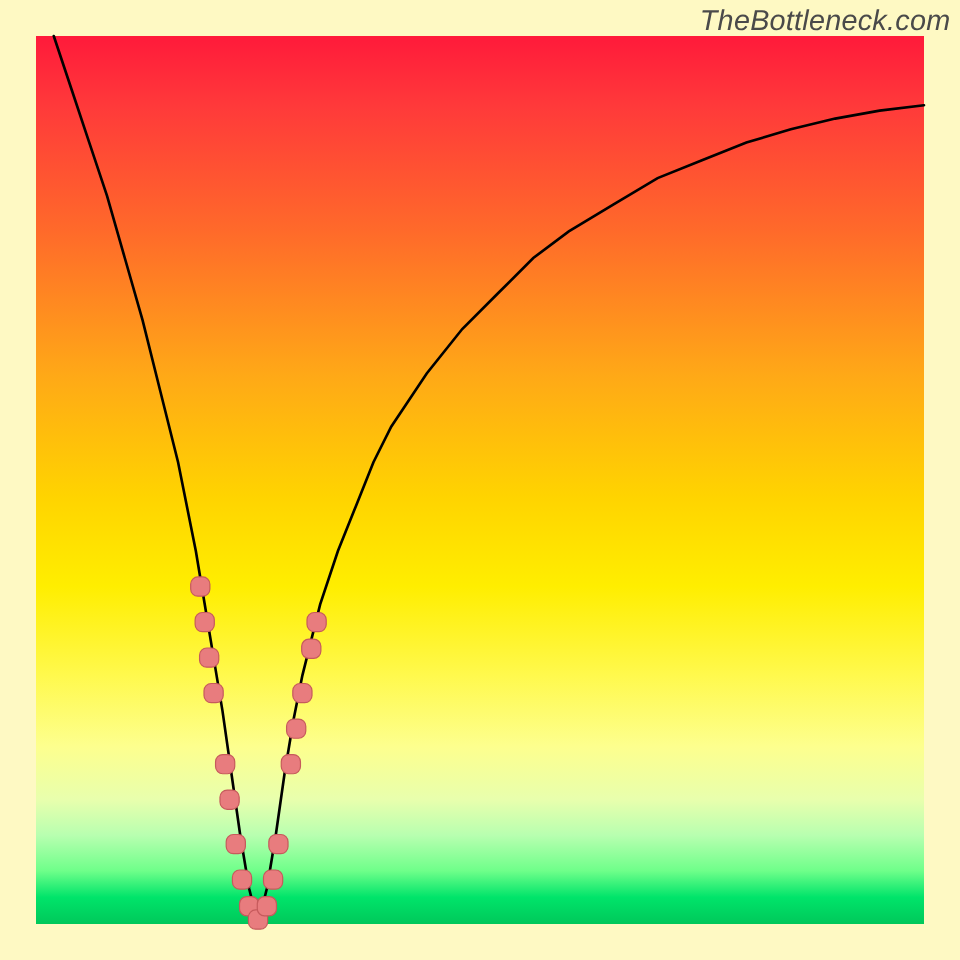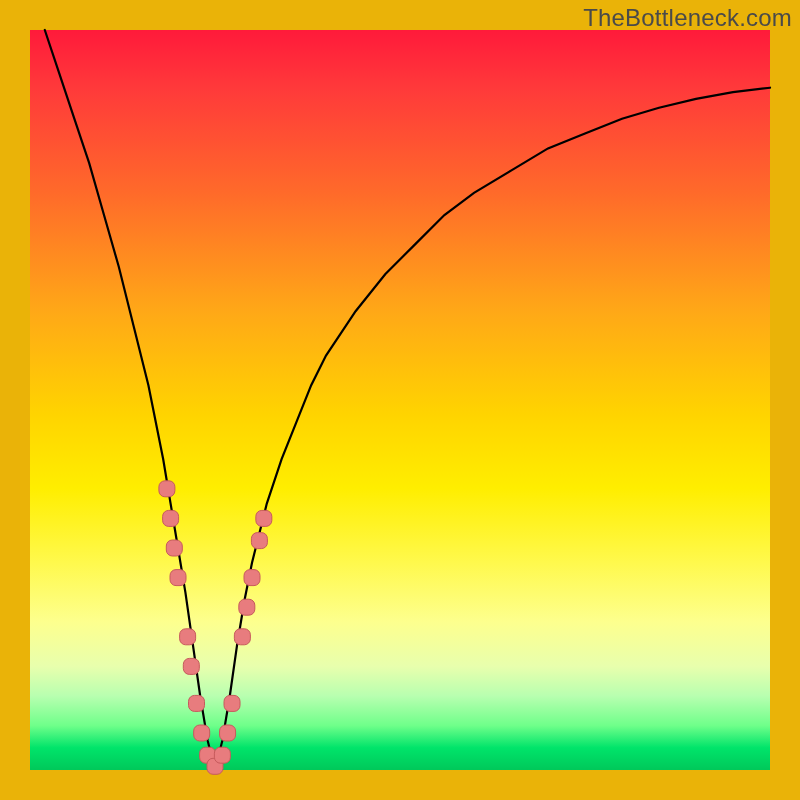--- a/index.html
+++ b/index.html
@@ -8,21 +8,22 @@
     width: 800px;
     height: 800px;
     overflow: hidden;
     background: #000;
     font-family: Arial, Helvetica, sans-serif;
   }
   .stage {
     position: relative;
     width: 800px;
     height: 800px;
-    background: #eab308;
+    background: #fef9c3;
+    font-style: italic;
   }
   .plot-area {
     position: absolute;
     left: 30px;
     top: 30px;
     width: 740px;
     height: 740px;
     background: linear-gradient(to bottom,
       #ff1a3a 0%,
       #ff3a3a 8%,

